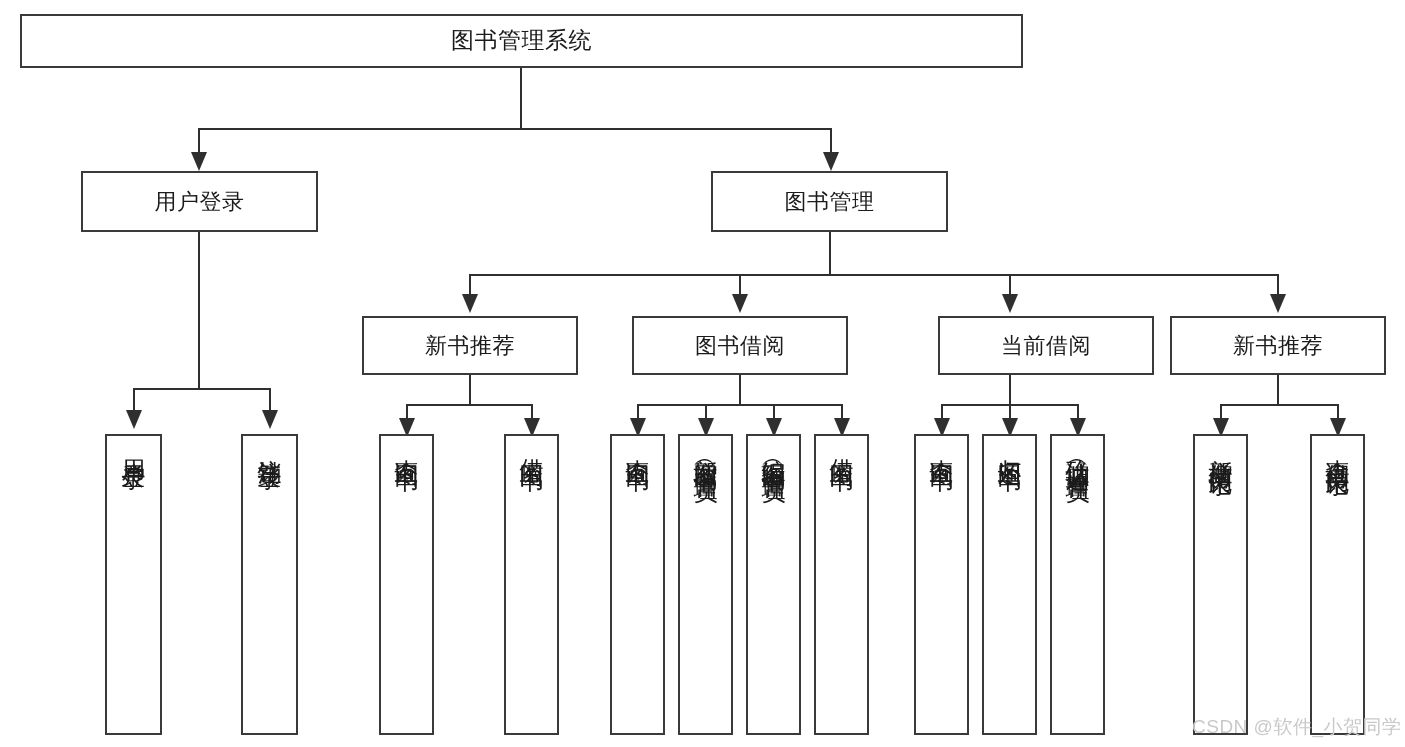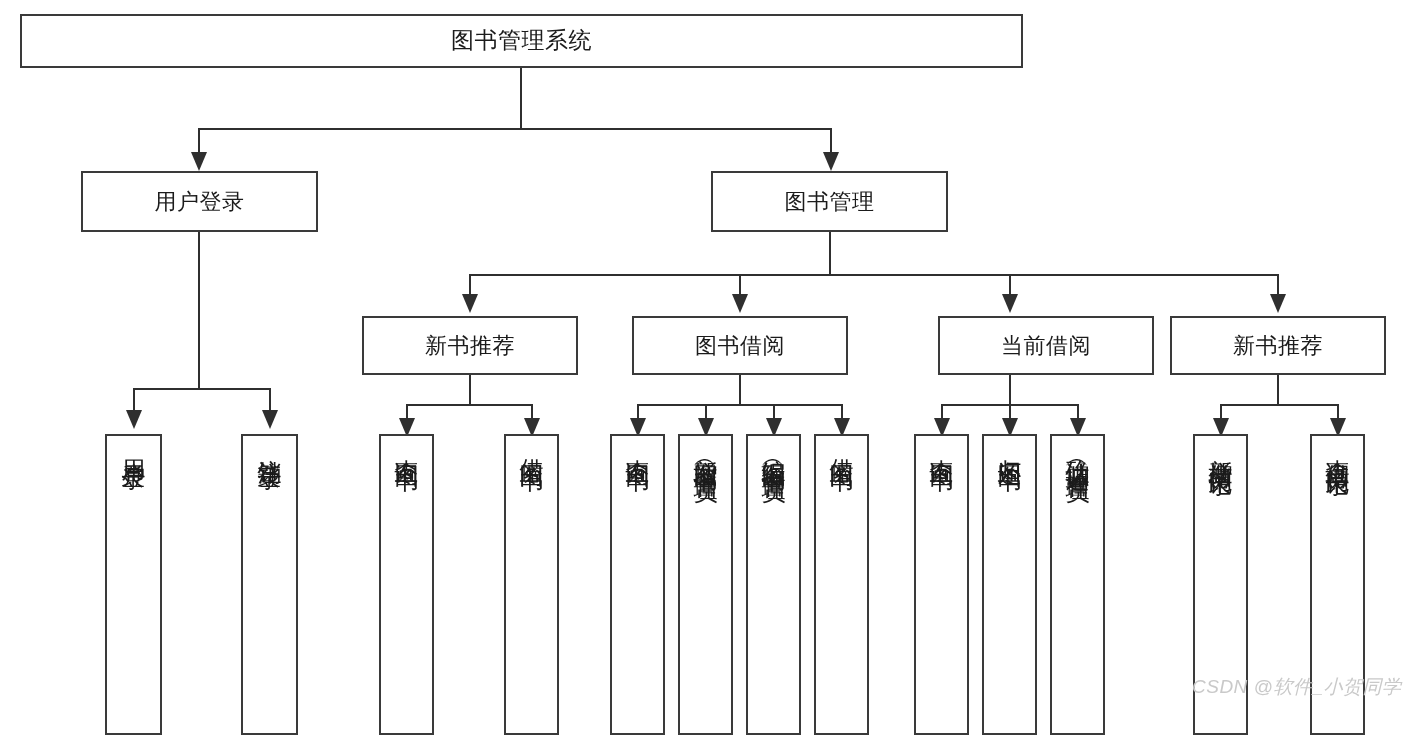--- a/index.html
+++ b/index.html
@@ -210,15 +210,15 @@
   <div class="vline" style="left:1337px; top:404px; height:18px;"></div>
   <div class="arrow" style="left:1330px; top:418px;"></div>
 
   <div class="node vert" style="left:1193px; top:434px; width:55px; height:301px;">
     <span class="label">新增借阅记录</span>
   </div>
   <div class="node vert" style="left:1310px; top:434px; width:55px; height:301px;">
     <span class="label">查询借阅记录</span>
   </div>
 
-  <div id="watermark" style="left:1192px; top:674px;font-style:italic;">CSDN @软件_小贺同学</div>
+  <div id="watermark" style="left:1192px; top:714px;">CSDN @软件_小贺同学</div>
 
 </div>
 
 </body></html>

